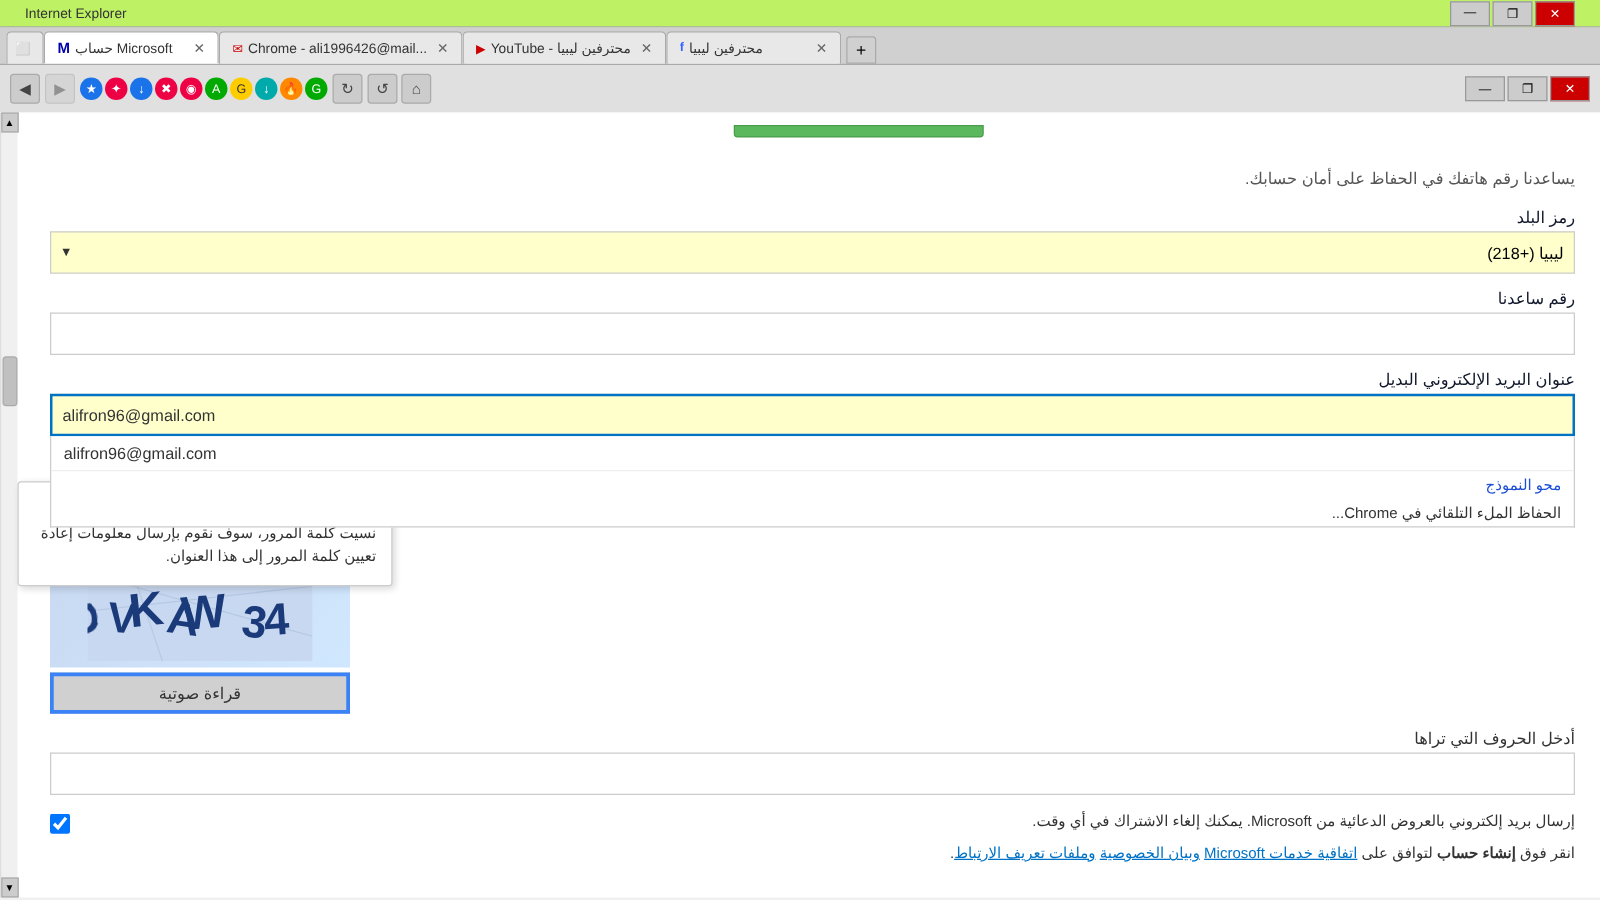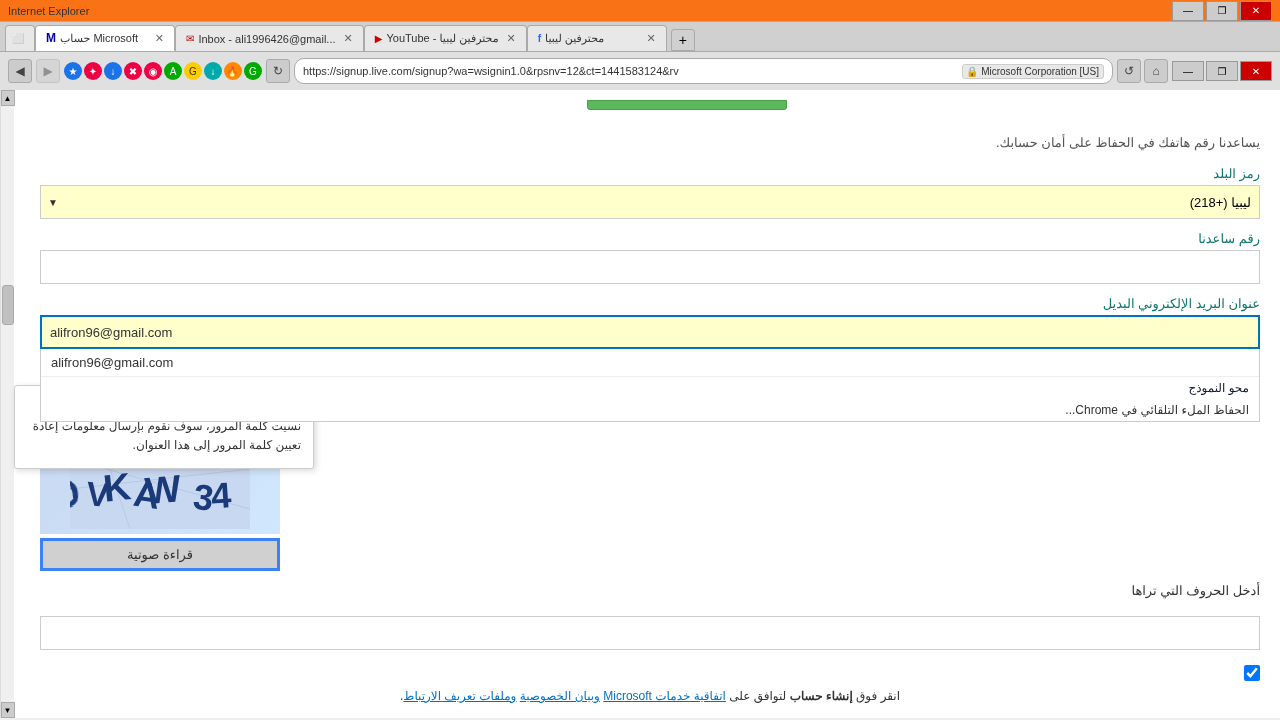--- a/index.html
+++ b/index.html
@@ -150,21 +150,21 @@
       text-align: right;
       margin-bottom: 16px;
     }
 
     
     .field-group { margin-bottom: 12px; }
     .field-label {
       display: block;
       text-align: right;
       font-size: 13px;
-      color: #0f766e;
+      color: #0f172a;
       margin-bottom: 4px;
     }
     .field-input {
       width: 100%;
       height: 34px;
       border: 1px solid #ccc;
       padding: 4px 8px;
       font-size: 13px;
       direction: rtl;
       background: #fff;
@@ -218,21 +218,21 @@
       font-size: 13px;
       color: #333;
       cursor: pointer;
       direction: ltr;
       text-align: left;
     }
     .autocomplete-divider {
       border-top: 1px solid #eee;
       padding: 4px 10px;
       font-size: 12px;
-      color: #0f172a;
+      color: #1d4ed8;
       cursor: pointer;
       direction: rtl;
       text-align: right;
     }
     .autocomplete-divider2 {
       padding: 4px 10px;
       font-size: 12px;
       color: #333;
       cursor: pointer;
       direction: rtl;
@@ -288,21 +288,21 @@
       margin-top: 4px;
     }
 
     
     .chars-label {
       display: block;
       text-align: right;
       font-size: 13px;
       color: #333;
       margin-top: 12px;
-      margin-bottom: 18px;
+      margin-bottom: 4px;
     }
     .chars-input {
       width: 100%;
       height: 34px;
       border: 1px solid #ccc;
       padding: 4px 8px;
       font-size: 13px;
       direction: rtl;
       background: #fff;
     }
@@ -317,21 +317,21 @@
       text-align: right;
     }
     .checkbox-text { font-size: 12px; color: #333; flex: 1; }
     .checkbox-input { width: 16px; height: 16px; flex-shrink: 0; margin-top: 1px; }
 
     
     .terms-row {
       margin-top: 8px;
       font-size: 12px;
       color: #333;
-      text-align: center;
+      text-align: right;
       direction: rtl;
     }
     .terms-link { color: #0072c6; text-decoration: underline; cursor: pointer; }
     .terms-bold { font-weight: bold; }
 
     
     .icon-circle { border-radius: 50%; width: 18px; height: 18px; display: inline-flex; align-items: center; justify-content: center; font-size: 10px; }
     .icon-blue { background: #1a73e8; color: #fff; }
     .icon-red { background: #e04; color: #fff; }
     .icon-orange { background: #f80; color: #fff; }
@@ -367,21 +367,21 @@
       cursor: pointer;
       direction: ltr;
     }
     .win-btn.close { background: #c00; color: #fff; }
   </style>
 </head>
 <body>
 
 <div style="width:1280px;height:720px;position:relative;overflow:hidden;">
 
-  <div style="background:#f97316;height:22px;display:flex;align-items:center;justify-content:space-between;padding:0 8px;direction:ltr;border-bottom:1px solid #aaa;">
+  <div style="background:#bef264;height:22px;display:flex;align-items:center;justify-content:space-between;padding:0 20px;direction:ltr;border-bottom:1px solid #aaa;">
     <div style="font-size:11px;color:#333;">Internet Explorer</div>
     <div class="window-controls">
       <div class="win-btn">—</div>
       <div class="win-btn">❐</div>
       <div class="win-btn close">✕</div>
     </div>
   </div>
 
   <div class="tab-bar" style="direction:ltr;">
 
@@ -390,21 +390,21 @@
     </div>
 
     <div class="tab active">
       <span class="favicon-ms">M</span>
       <span class="tab-label">حساب Microsoft</span>
       <span class="tab-close">✕</span>
     </div>
 
     <div class="tab">
       <span class="favicon-gmail">✉</span>
-      <span class="tab-label">Inbox - ali1996426@gmail...</span>
+      <span class="tab-label">Chrome - ali1996426@mail...</span>
       <span class="tab-close">✕</span>
     </div>
 
     <div class="tab">
       <span class="favicon-yt">▶</span>
       <span class="tab-label">YouTube - محترفين ليبيا</span>
       <span class="tab-close">✕</span>
     </div>
 
     <div class="tab">
@@ -429,27 +429,20 @@
       <div class="toolbar-icon icon-circle icon-red">◉</div>
       <div class="toolbar-icon icon-circle icon-green">A</div>
       <div class="toolbar-icon icon-circle icon-yellow">G</div>
       <div class="toolbar-icon icon-circle icon-teal">↓</div>
       <div class="toolbar-icon icon-circle icon-orange">🔥</div>
       <div class="toolbar-icon icon-circle icon-green">G</div>
     </div>
 
     <div class="nav-btn">↻</div>
 
-    <div class="address-box">
-      <span class="address-text">https://signup.live.com/signup?wa=wsignin1.0&amp;rpsnv=12&amp;ct=1441583124&amp;rv</span>
-      <div class="security-badge">
-        <span>🔒</span>
-        <span>Microsoft Corporation [US]</span>
-      </div>
-    </div>
 
     <div class="right-toolbar">
       <div class="nav-btn">↺</div>
       <div class="nav-btn">⌂</div>
     </div>
 
     <div class="window-controls" style="margin-left:auto;">
       <div class="win-btn">—</div>
       <div class="win-btn">❐</div>
       <div class="win-btn close">✕</div>
@@ -531,20 +524,21 @@
             <button class="audio-btn">قراءة صوتية</button>
           </div>
         </div>
 
         
         <label class="chars-label">أدخل الحروف التي تراها</label>
         <input type="text" class="chars-input" style="">
       </div>
 
       <div class="checkbox-row">
+        <span class="checkbox-text">إرسال بريد إلكتروني بالعروض الدعائية من Microsoft. يمكنك إلغاء الاشتراك في أي وقت.</span>
         <input type="checkbox" class="checkbox-input" checked="" style="">
       </div>
 
       <div class="terms-row">
         انقر فوق <span class="terms-bold">إنشاء حساب</span> لتوافق على
         <span class="terms-link">اتفاقية خدمات Microsoft</span>
         <span class="terms-link">وبيان الخصوصية</span>
         <span class="terms-link">وملفات تعريف الارتباط</span>.
       </div>
     </div>

